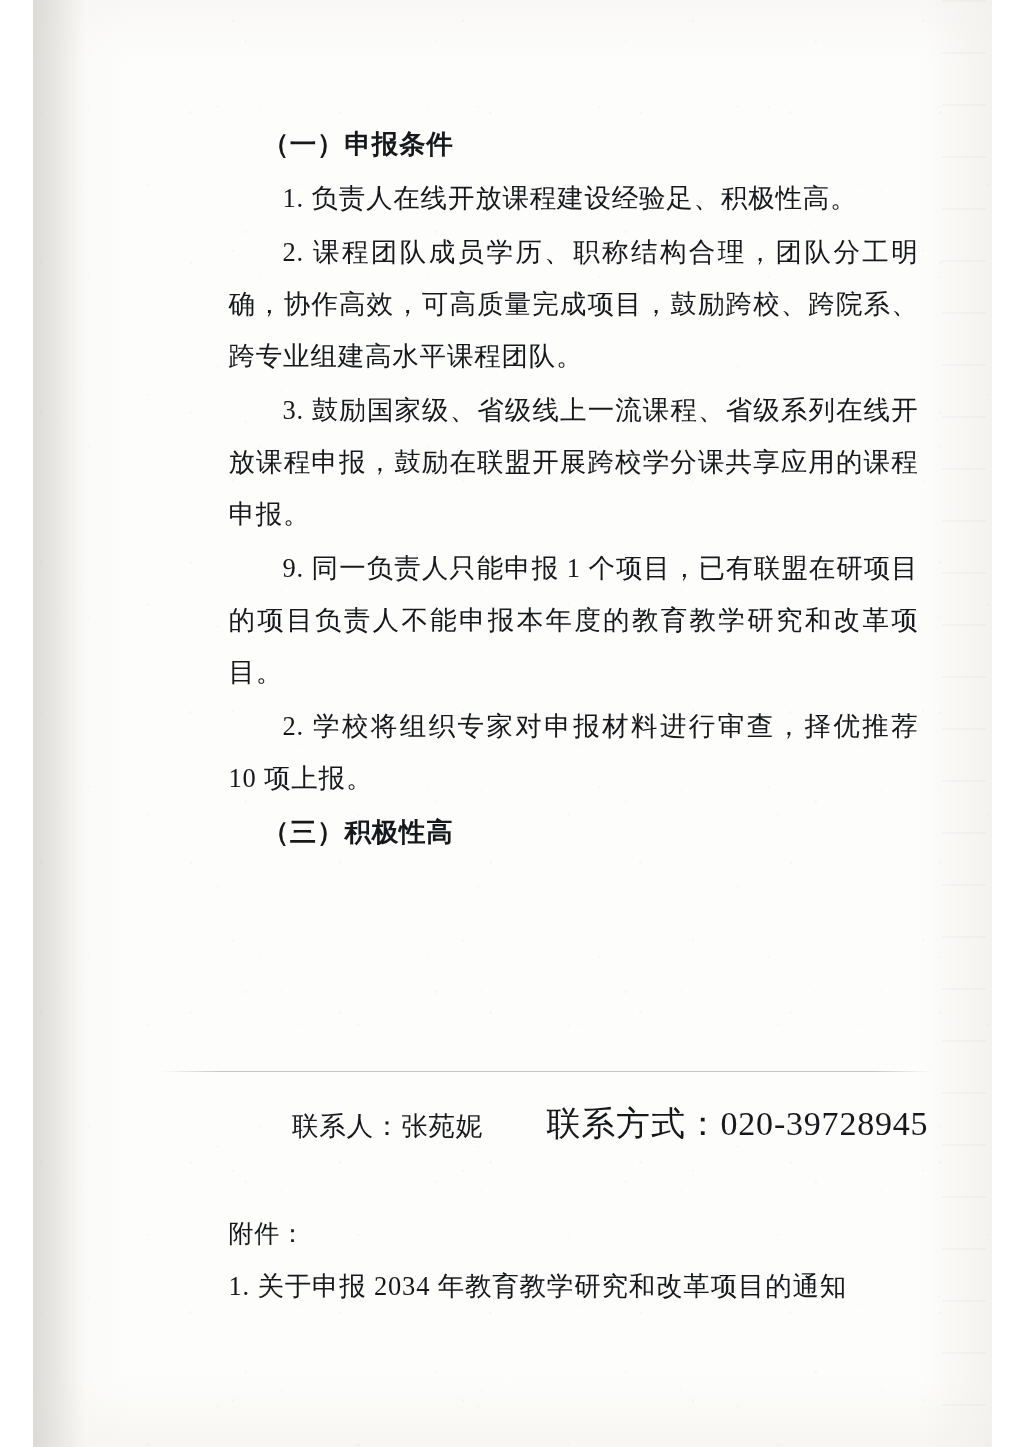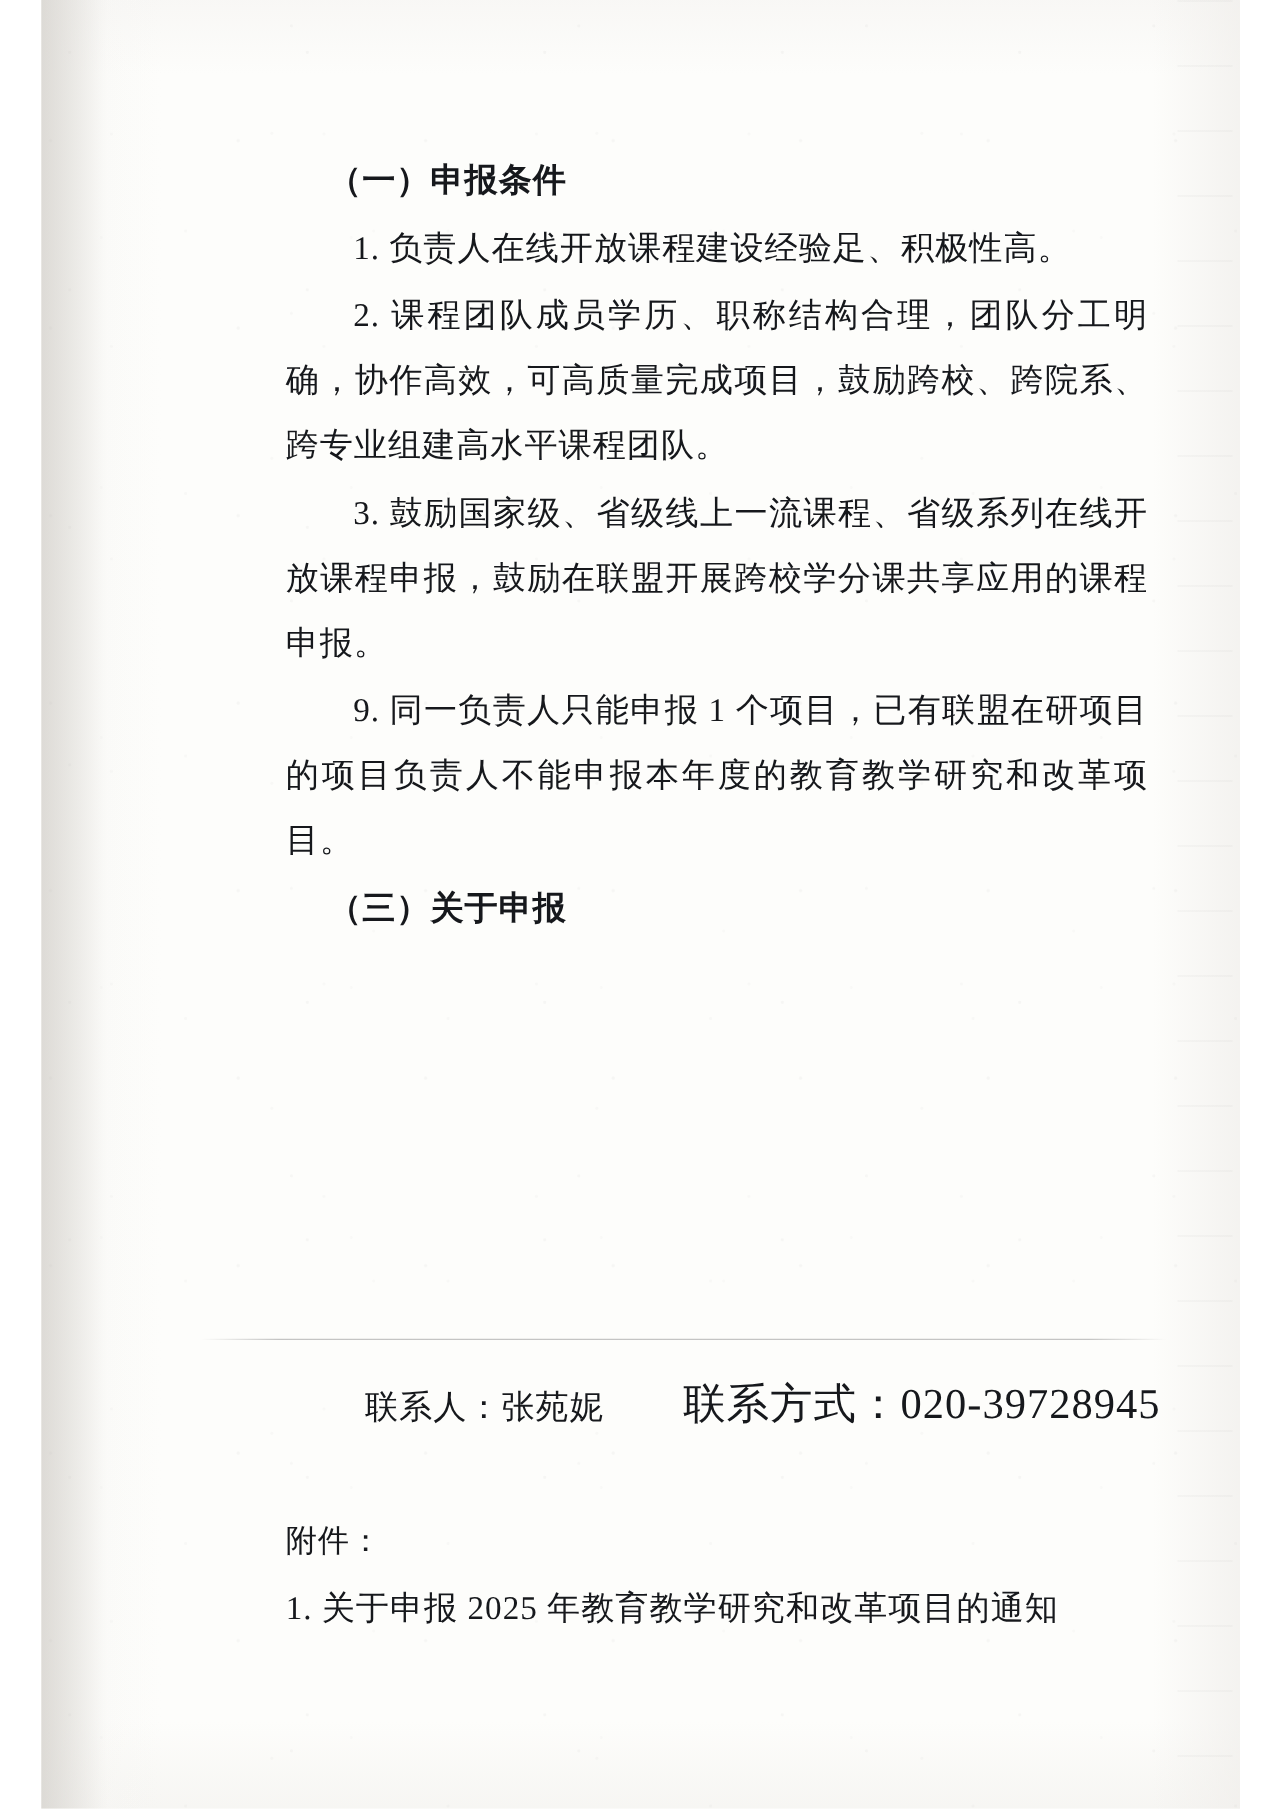--- a/index.html
+++ b/index.html
@@ -154,30 +154,31 @@
   <div class="bleed"></div>
 
   <div class="doc-body">
 
     <p class="para heading">（一）申报条件</p>
     <p class="para indent">1. 负责人在线开放课程建设经验足、积极性高。</p>
     <p class="para indent">2. 课程团队成员学历、职称结构合理，团队分工明确，协作高效，可高质量完成项目，鼓励跨校、跨院系、跨专业组建高水平课程团队。</p>
     <p class="para indent">3. 鼓励国家级、省级线上一流课程、省级系列在线开放课程申报，鼓励在联盟开展跨校学分课共享应用的课程申报。</p>
     <p class="para indent">9. 同一负责人只能申报 1 个项目，已有联盟在研项目的项目负责人不能申报本年度的教育教学研究和改革项目。</p>
 
+    <p class="para indent">2. 学校将组织专家对申报材料进行审查，择优推荐 10 项上报。</p>
 
-    <p class="para heading">（三）关于申报</p>
+    <p class="para heading">（三）积极性高</p>
 
   </div>
 
   <div class="sep"></div>
 
   <div class="contact-row">
     <div class="contact-name">联系人：张苑妮</div>
     <div class="contact-phone">联系方式：020-39728945</div>
   </div>
 
   <div class="attach-block">
     <div class="attach-title">附件：</div>
-    <div class="attach-item">1. 关于申报 2025 年教育教学研究和改革项目的通知</div>
+    <div class="attach-item">1. 关于申报 2034 年教育教学研究和改革项目的通知</div>
   </div>
 
 </div>
 
 </body></html>

